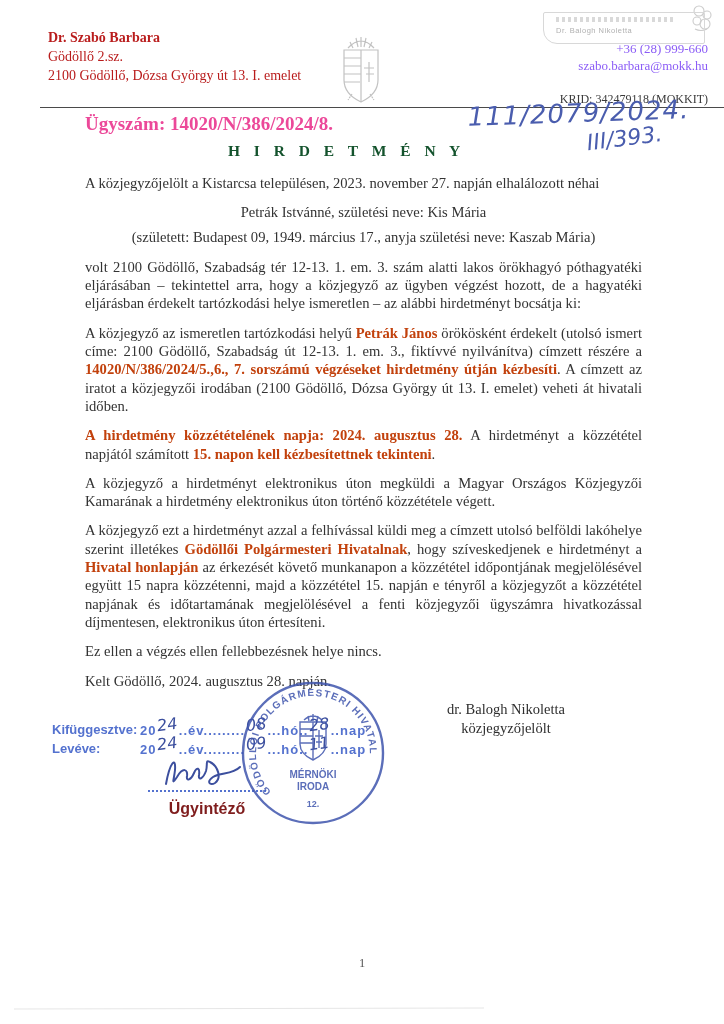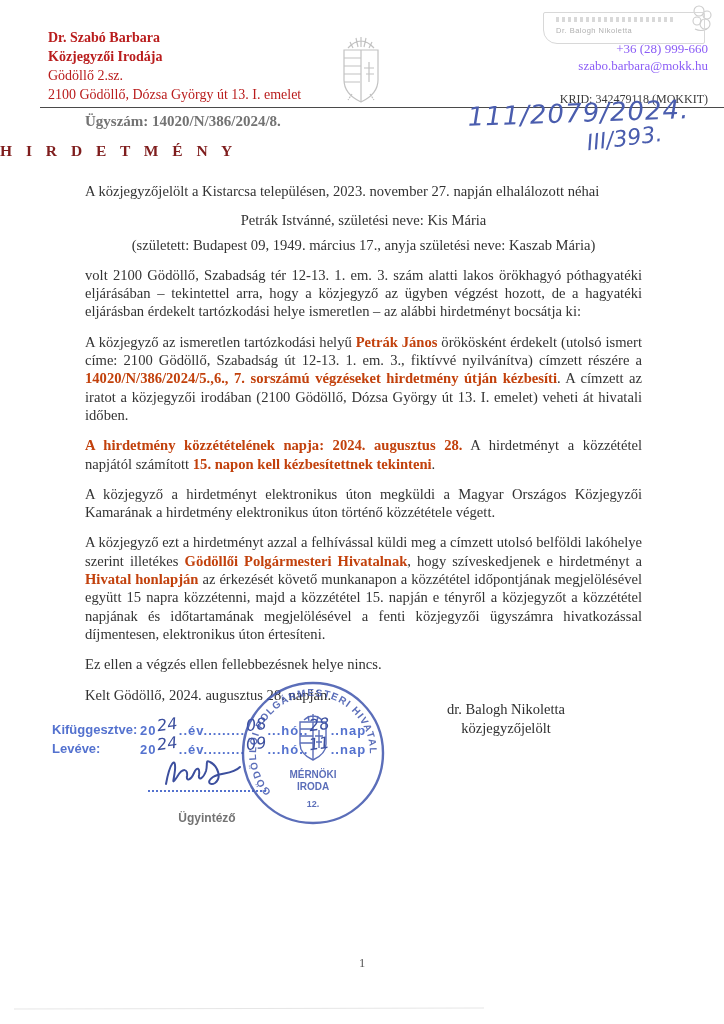--- a/index.html
+++ b/index.html
@@ -18,62 +18,61 @@
     border:1px solid #d8d8d8;border-radius:2px 2px 2px 14px;
     padding:3px 6px 0 12px;box-sizing:border-box;
   }
   .scribble-line{height:5px;width:120px;margin-top:1px;
     background:repeating-linear-gradient(90deg,#d9d9d9 0 3px,transparent 3px 6px);}
   .stamp-box-name{font-family:"Liberation Sans",sans-serif;font-size:7.5px;color:#b0b0b0;margin-top:4px;letter-spacing:.5px;}
   .emblem-tr{position:absolute;right:8px;top:2px;}
   .coa-center{position:absolute;left:332px;top:28px;}
   .rule{position:absolute;left:40px;top:107px;width:684px;border-top:1.6px solid #4a4a4a;}
   
-  .case-number{position:absolute;left:85px;top:113px;font-size:15px;font-weight:bold;color:#737373;}
+  .case-number{position:absolute;left:85px;top:113px;font-size:19px;font-weight:bold;color:#ec4899;}
   .hand-top{position:absolute;left:468px;top:98px;color:#4a5dae;
     font-family:"DejaVu Sans",sans-serif;font-style:italic;transform:rotate(-2deg);}
   .hand-top .l1{font-size:26px;letter-spacing:1px;}
   .hand-top .l2{font-size:22px;margin:-2px 0 0 118px;transform:rotate(-5deg);}
   
-  .doc-title{position:absolute;left:0;top:142px;width:693px;
-    font-size:15.5px;font-weight:bold;letter-spacing:5px;color:#7f1d1d;}
+  .doc-title{position:absolute;left:0;top:142px;width:693px;text-align:center;
+    font-size:15.5px;font-weight:bold;letter-spacing:5px;color:#14532d;}
   .doc-body{position:absolute;left:85px;top:170px;width:557px;font-size:14.6px;line-height:18.3px;color:#333;}
-  .doc-body p{margin:12px 0 11px 0;}
+  .doc-body p{margin:4px 0 11px 0;}
   .doc-body p.justify{text-align:justify;}
   .doc-body b{color:#c2410c;}
   .center-line{text-align:center;margin:6px 0 0 0 !important;}
   .center-line.name{font-weight:normal;margin-top:7px !important;}
   .birth{margin-bottom:12px !important;}
   
   .sign-block{position:absolute;left:436px;top:700px;width:140px;text-align:center;font-size:14.5px;line-height:19px;color:#2e2e2e;}
   
   .posting{position:absolute;left:52px;top:721px;font-family:"Liberation Sans",sans-serif;color:#5472cf;}
   .post-row{display:flex;font-size:13px;font-weight:600;line-height:18px;justify-content:center;}
   .post-label{width:88px;}
   .post-segments .print{letter-spacing:1px;}
   .post-segments .hand{
     display:inline-block;font-family:"DejaVu Sans",sans-serif;font-style:italic;font-weight:400;
     font-size:16px;color:#3c4f9e;transform:translateY(-5px) rotate(-8deg);margin:0 1px;}
   .sig-area{position:absolute;left:148px;top:750px;width:118px;text-align:center;}
   .sig-dots{border-top:2px dotted #5472cf;margin-top:-6px;}
-  .clerk{font-family:"Liberation Sans",sans-serif;font-size:12px;font-weight:600;color:#737373;margin-top:19px;}
+  .clerk{font-family:"Liberation Sans",sans-serif;font-size:16px;font-weight:600;color:#7f1d1d;margin-top:8px;}
   
   .round-stamp{position:absolute;left:238px;top:678px;opacity:.85;}
   
   .page-number{position:absolute;left:0;top:956px;width:724px;text-align:center;font-size:12.5px;color:#555;}
   .scan-line{position:absolute;left:14px;top:1008px;width:470px;border-top:1px solid #e6e6e6;transform:rotate(-0.15deg);}
 </style>
 </head>
 <body>
 
 <div id="page">
 
   <div class="office-block">
     <div class="b">Dr. Szabó Barbara</div>
-    <div class="b">Közjegyzői Irodája</div>
     <div>Gödöllő 2.sz.</div>
     <div>2100 Gödöllő, Dózsa György út 13. I. emelet</div>
   </div>
 
   <svg class="coa-center" width="58" height="80" viewBox="0 0 58 80">
     <g stroke="#c2c2c2" fill="none" stroke-width="1.2">
       <path d="M12 22 h34 v30 q0 14 -17 22 q-17 -8 -17 -22 z"></path>
       <path d="M29 22 v52"></path>
       <path d="M12 30 h17 M12 38 h17 M12 46 h17 M12 54 h16"></path>
       <path d="M37 34 v20 M32 40 h10 M34 46 h8"></path>

